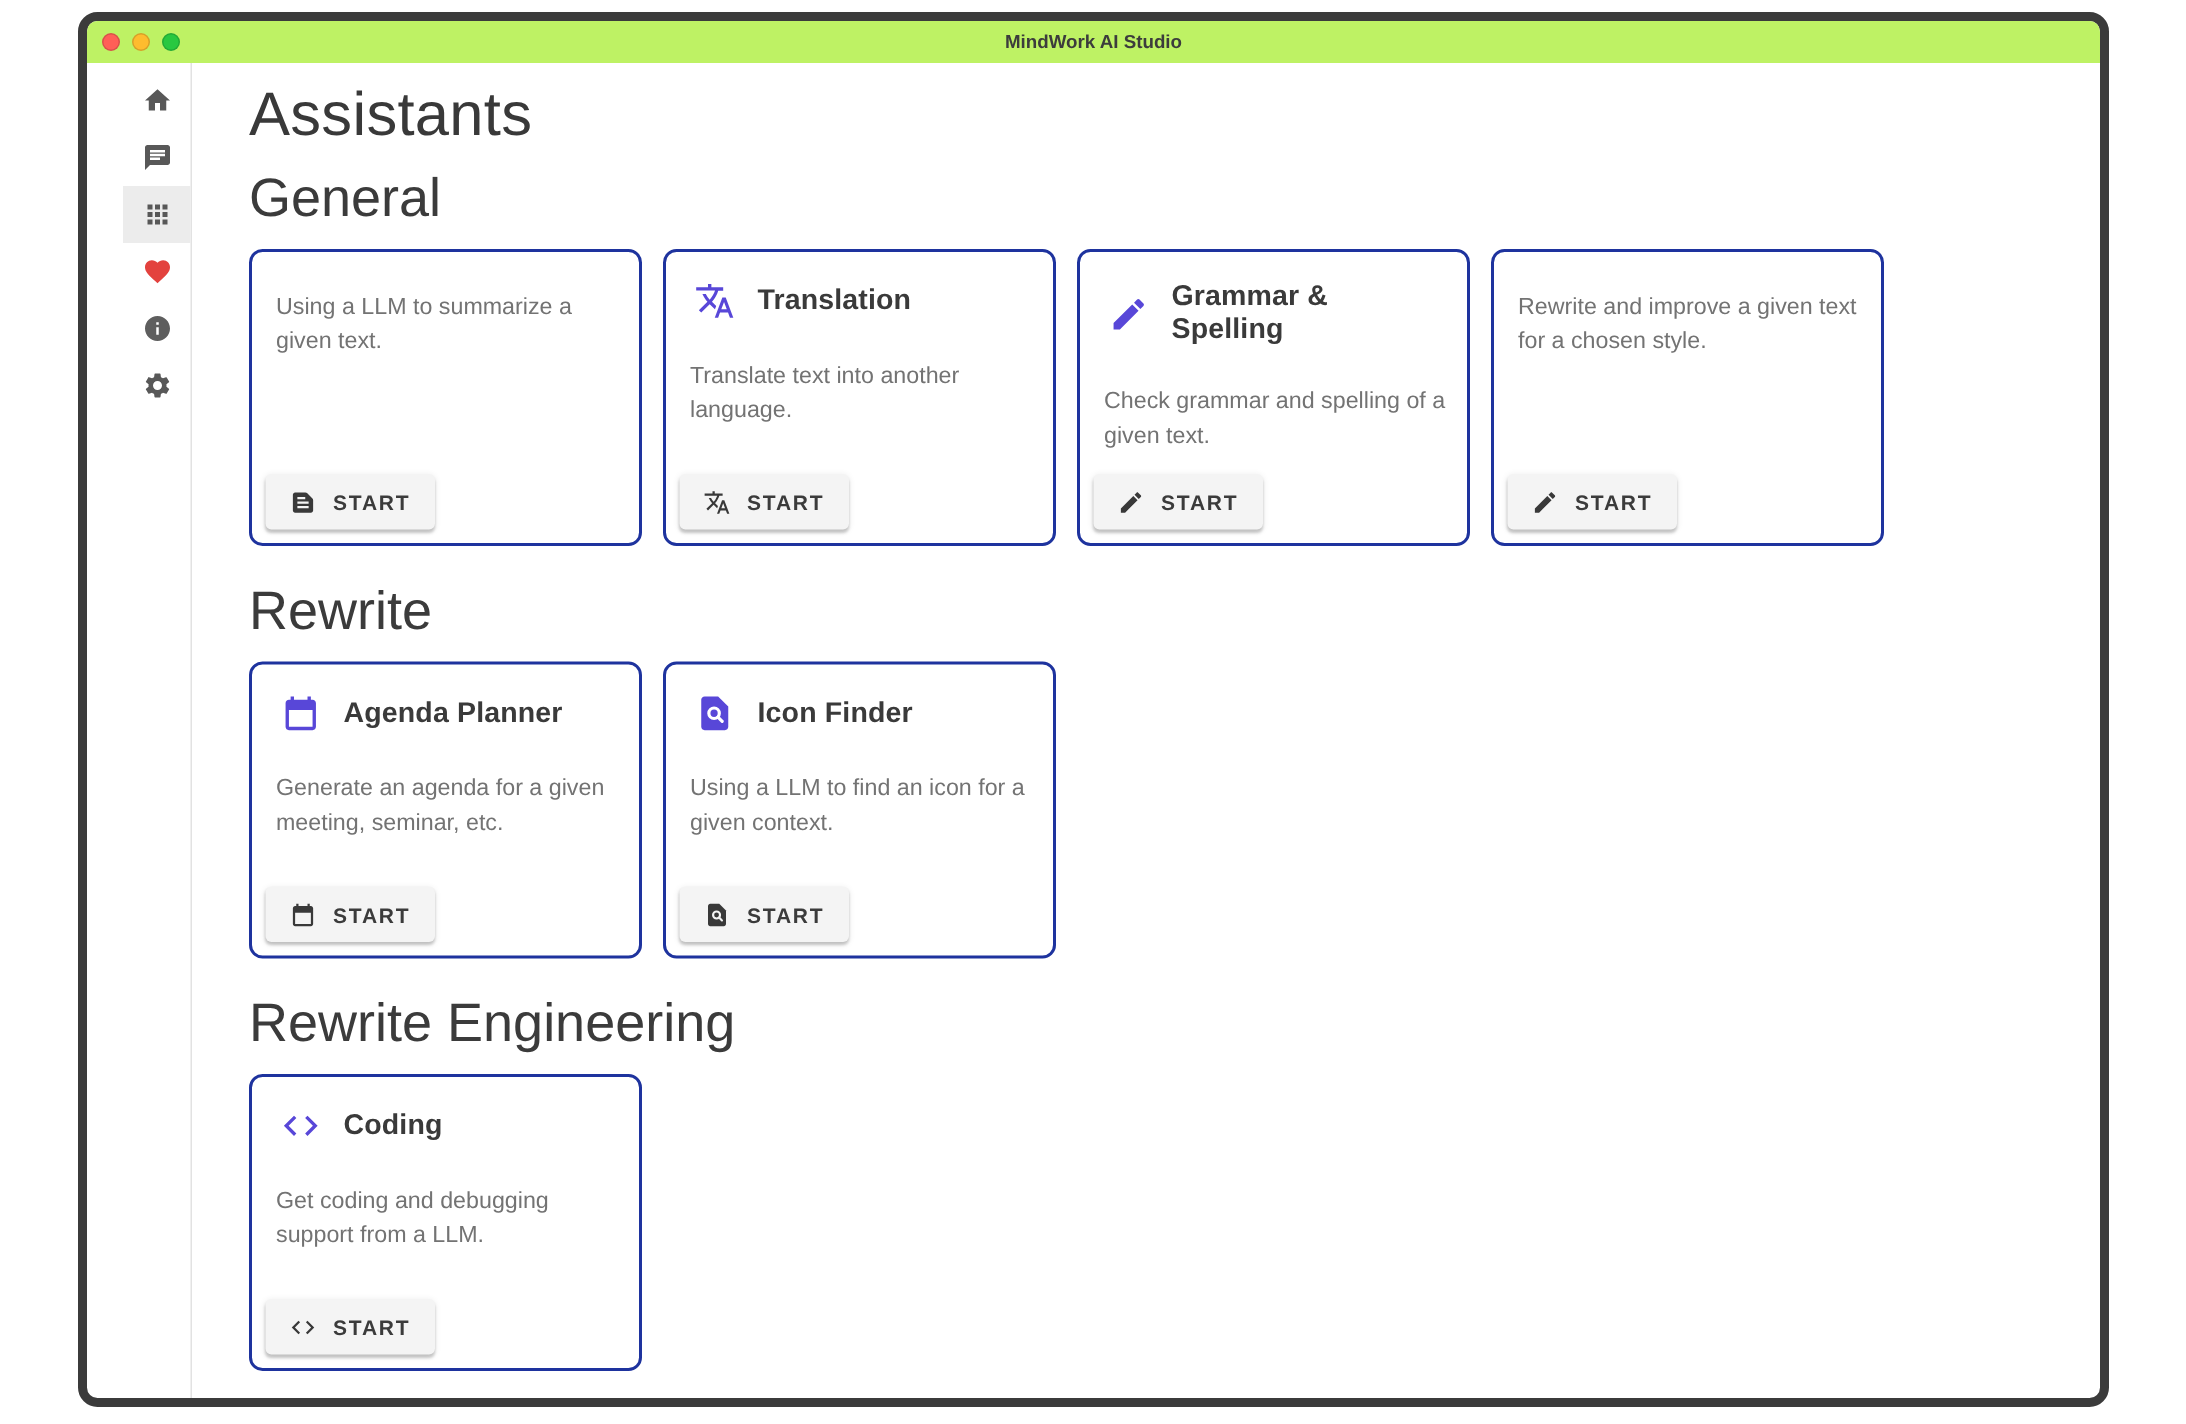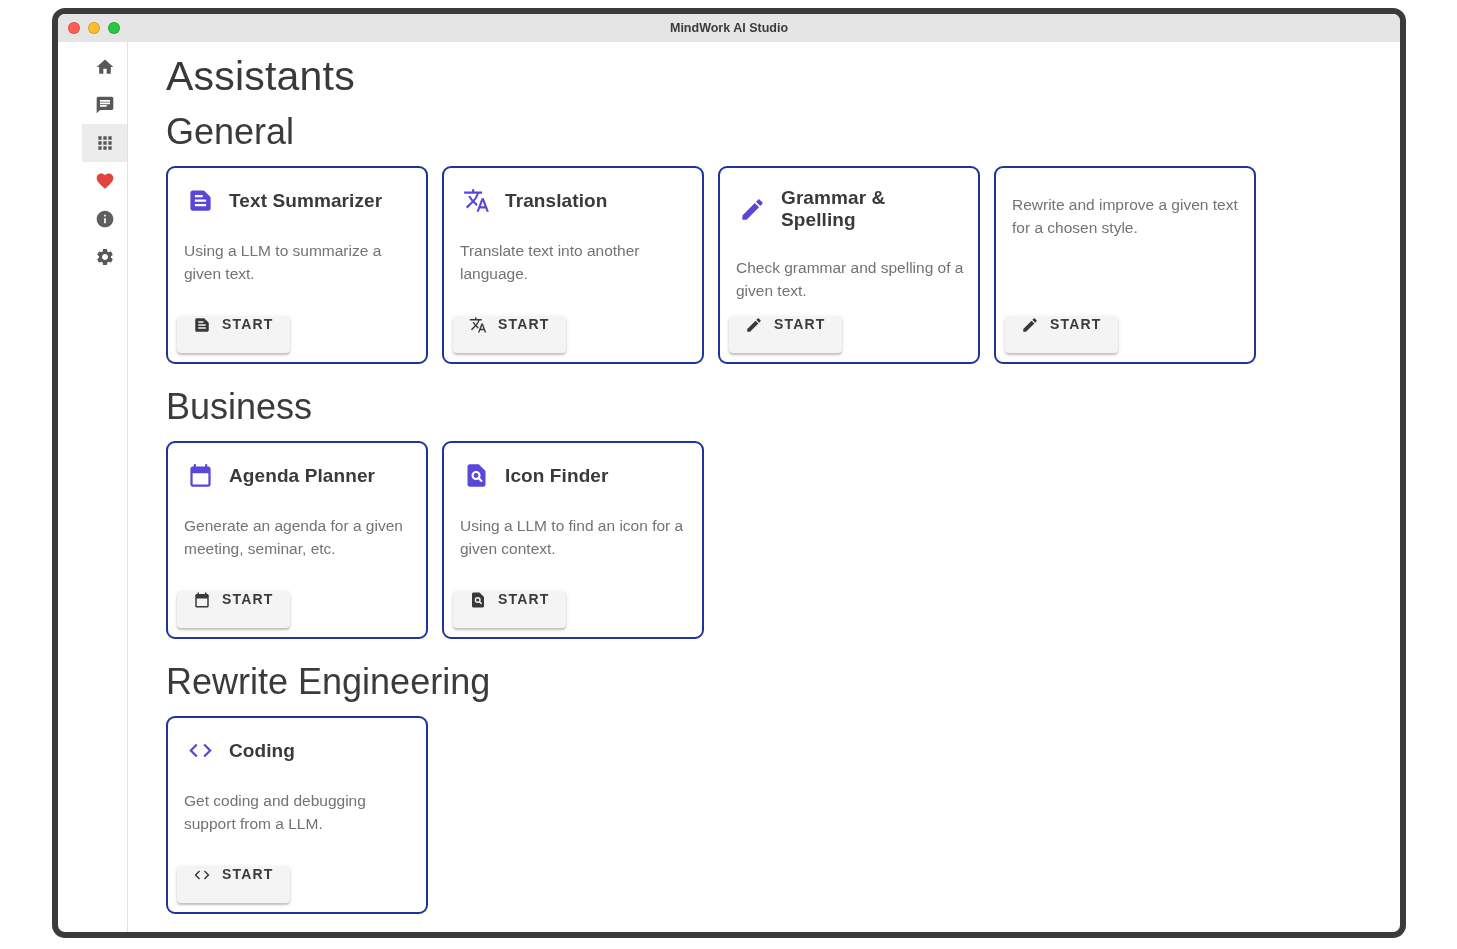--- a/index.html
+++ b/index.html
@@ -4,21 +4,21 @@
 <style>
   * { box-sizing: border-box; margin: 0; padding: 0; }
   html, body { width: 1457px; height: 949px; background: #ffffff; font-family: "Liberation Sans", sans-serif; }
   body { position: relative; overflow: hidden; }
 
   .window {
     position: absolute; left: 52px; top: 8px; width: 1354px; height: 930px;
     background: #ffffff; border: 6px solid #3b3b3b; border-radius: 13px;
     overflow: hidden; display: flex; flex-direction: column;
   }
-  .titlebar { height: 28px; flex: 0 0 auto; position: relative; display: flex; align-items: center; background: #e5e5e5; }
+  .titlebar { height: 28px; flex: 0 0 auto; position: relative; display: flex; align-items: center; background: #bef264; }
   .traffic { display: flex; gap: 8px; padding-left: 10px; z-index: 2; }
   .dot { width: 12px; height: 12px; border-radius: 50%; display: inline-block; }
   .dot.red    { background: var(--traffic-red);    border: 0.5px solid rgba(0,0,0,.15); }
   .dot.yellow { background: var(--traffic-yellow); border: 0.5px solid rgba(0,0,0,.15); }
   .dot.green  { background: var(--traffic-green);  border: 0.5px solid rgba(0,0,0,.15); }
   .win-title {
     position: absolute; left: 0; right: 0; text-align: center;
     font-size: 12.5px; font-weight: 700; color: #3c3c3c;
   }
 
@@ -41,21 +41,21 @@
     width: 262px; height: 198px; background: #fff;
     border: 2px solid var(--card-border); border-radius: 9px;
     display: flex; flex-direction: column;
   }
   .card-header { display: flex; align-items: center; gap: 15px; padding: 19px 14px 0 19px; }
   .card-header svg { width: 27px; height: 27px; fill: var(--accent); flex: 0 0 auto; }
   .card-title { font-size: 19px; font-weight: 600; color: #3a3a3a; letter-spacing: .1px; }
   .card-desc { padding: 26px 10px 0 16px; font-size: 15.5px; line-height: 22.5px; color: #737373; }
   .card-actions { margin-top: auto; padding: 9px; }
   .start-btn {
-    display: inline-flex; gap: 11px;
+    display: inline-flex; align-items: center; gap: 11px;
     height: 37px; padding: 0 16px; border: none; cursor: pointer;
     background: #f4f4f4; border-radius: 4px; color: #3b3b3b;
     font-family: "Liberation Sans", sans-serif;
     font-size: 14px; font-weight: 600; letter-spacing: 1.2px;
     box-shadow: 0 2px 2px rgba(0,0,0,.2), 0 1px 5px rgba(0,0,0,.09);
   }
   .start-btn svg { width: 18px; height: 18px; fill: #393939; }
   .start-btn .mag-stroke, .card-header .mag-stroke { fill: none; stroke: #fff; stroke-width: 1.9; }
   .start-btn .mag-stroke { stroke: #f4f4f4; }
 </style>
@@ -104,26 +104,20 @@
           </svg>
         </div>
       </nav>
     <main class="main">
       <h1 class="page-title">Assistants</h1>
       <div id="sections">
           <section class="section">
             <h2 class="section-title">General</h2>
             <div class="card-row">
               <div class="card">
-                <div class="card-header">
-                  <svg viewBox="0 0 24 24">
-                    <path d="M20.41 8.41l-4.83-4.83c-.37-.37-.88-.58-1.41-.58H5c-1.1 0-2 .9-2 2v14c0 1.1.9 2 2 2h14c1.1 0 2-.9 2-2V9.83c0-.53-.21-1.04-.59-1.42zM7 7h7v2H7V7zm10 10H7v-2h10v2zm0-4H7v-2h10v2z"></path>
-                  </svg>
-                  <span class="card-title">Text Summarizer</span>
-                </div>
                 <div class="card-desc">Using a LLM to summarize a given text.</div>
                 <div class="card-actions"><button class="start-btn">
                     <svg viewBox="0 0 24 24" class="btn-ic">
                       <path d="M20.41 8.41l-4.83-4.83c-.37-.37-.88-.58-1.41-.58H5c-1.1 0-2 .9-2 2v14c0 1.1.9 2 2 2h14c1.1 0 2-.9 2-2V9.83c0-.53-.21-1.04-.59-1.42zM7 7h7v2H7V7zm10 10H7v-2h10v2zm0-4H7v-2h10v2z"></path>
                     </svg>
                     <span>START</span>
                   </button></div>
               </div>
               <div class="card">
                 <div class="card-header">
@@ -160,21 +154,21 @@
                 <div class="card-actions"><button class="start-btn">
                     <svg viewBox="0 0 24 24" class="btn-ic">
                       <path d="M3 17.25V21h3.75L17.81 9.94l-3.75-3.75L3 17.25zM20.71 7.04c.39-.39.39-1.02 0-1.41l-2.34-2.34c-.39-.39-1.02-.39-1.41 0l-1.83 1.83 3.75 3.75 1.83-1.83z"></path>
                     </svg>
                     <span>START</span>
                   </button></div>
               </div>
             </div>
           </section>
           <section class="section">
-            <h2 class="section-title">Business</h2>
+            <h2 class="section-title">Rewrite</h2>
             <div class="card-row">
               <div class="card">
                 <div class="card-header">
                   <svg viewBox="0 0 24 24">
                     <path d="M19 4h-1V2h-2v2H8V2H6v2H5c-1.11 0-1.99.9-1.99 2L3 20c0 1.1.89 2 2 2h14c1.1 0 2-.9 2-2V6c0-1.1-.9-2-2-2zm0 16H5V10h14v10z"></path>
                   </svg>
                   <span class="card-title">Agenda Planner</span>
                 </div>
                 <div class="card-desc">Generate an agenda for a given meeting, seminar, etc.</div>
                 <div class="card-actions"><button class="start-btn">

